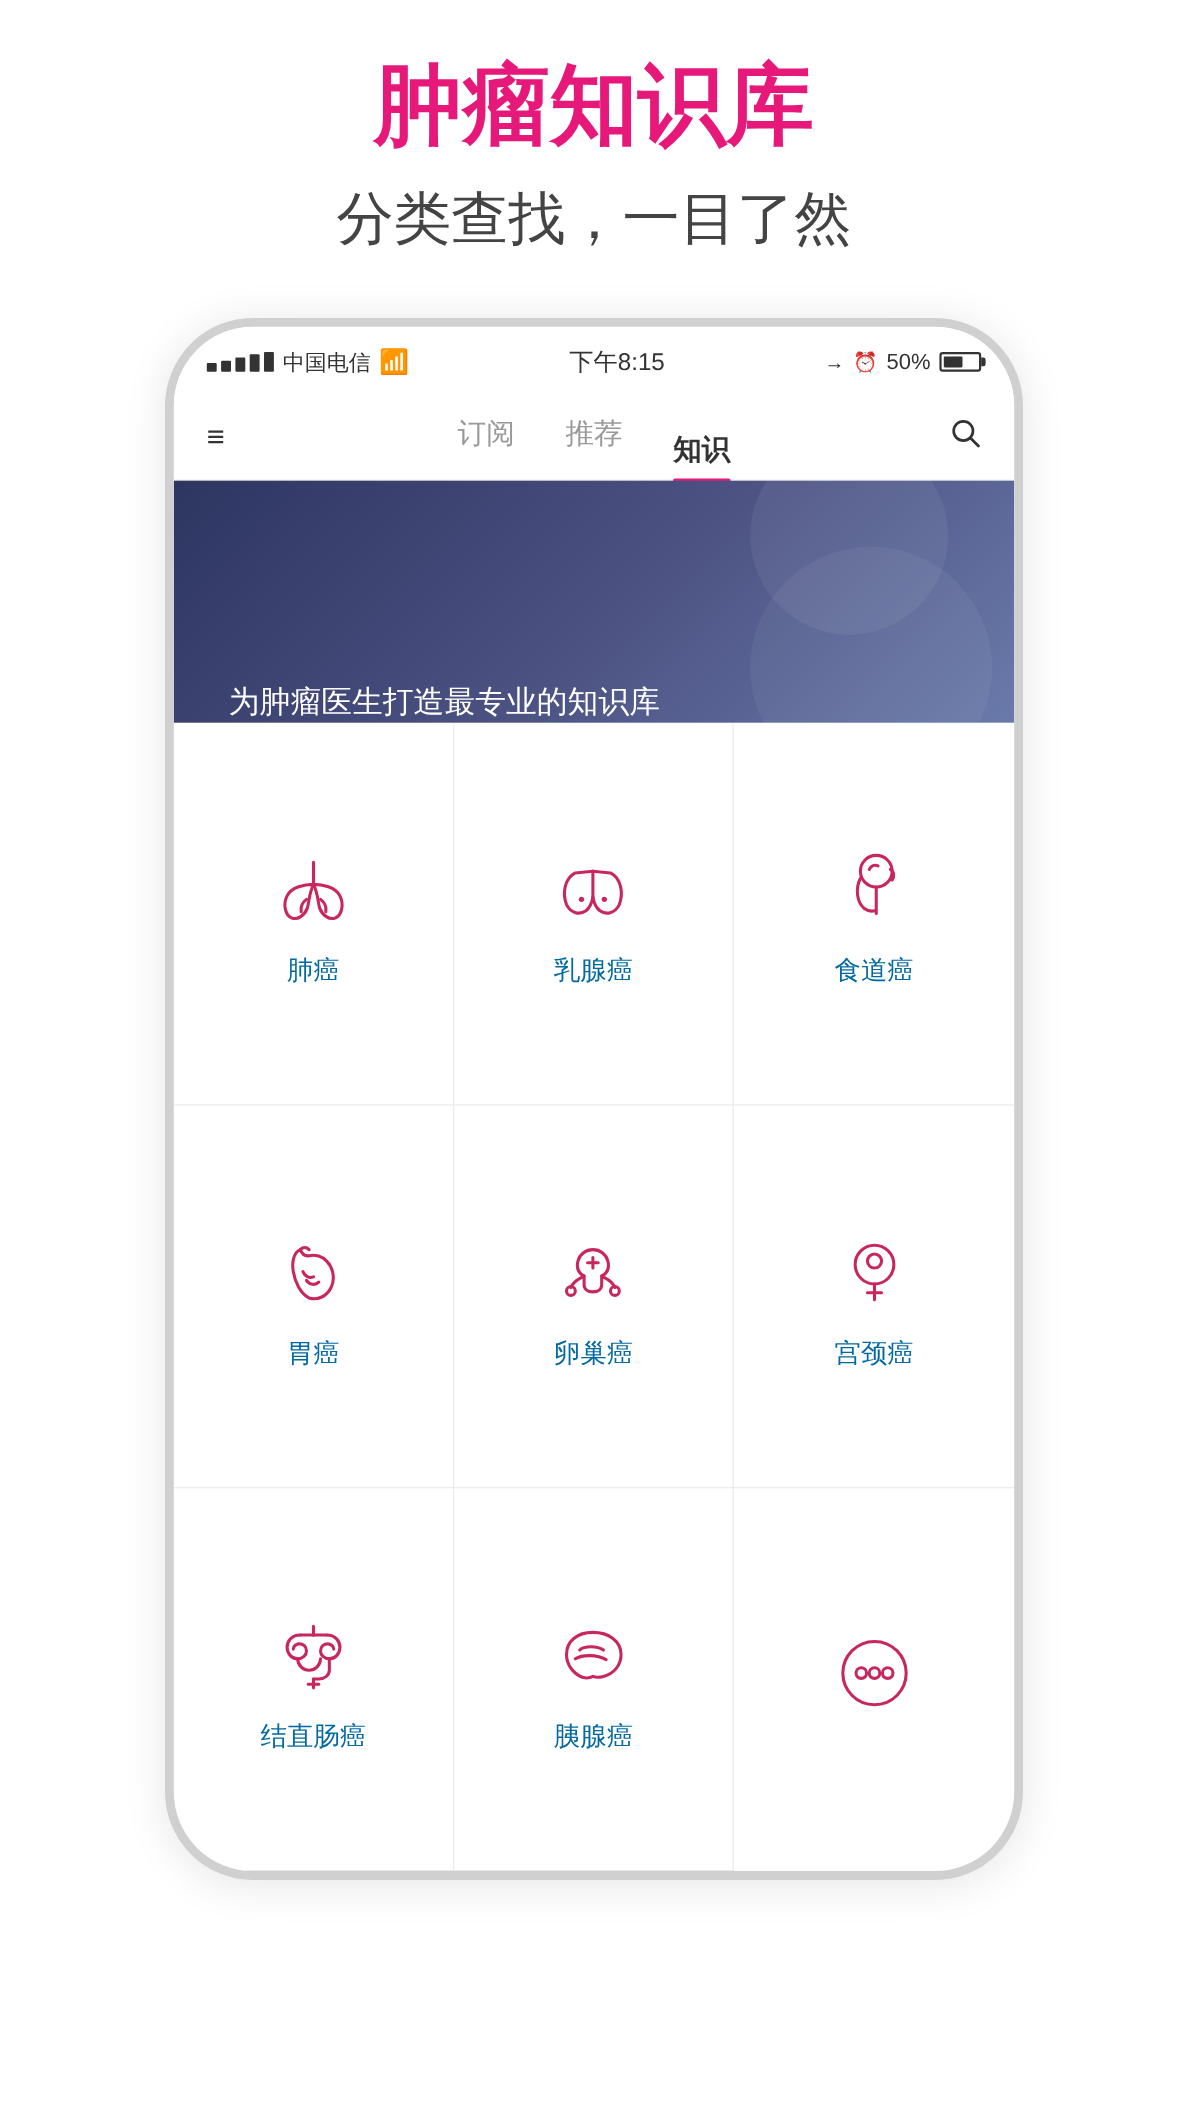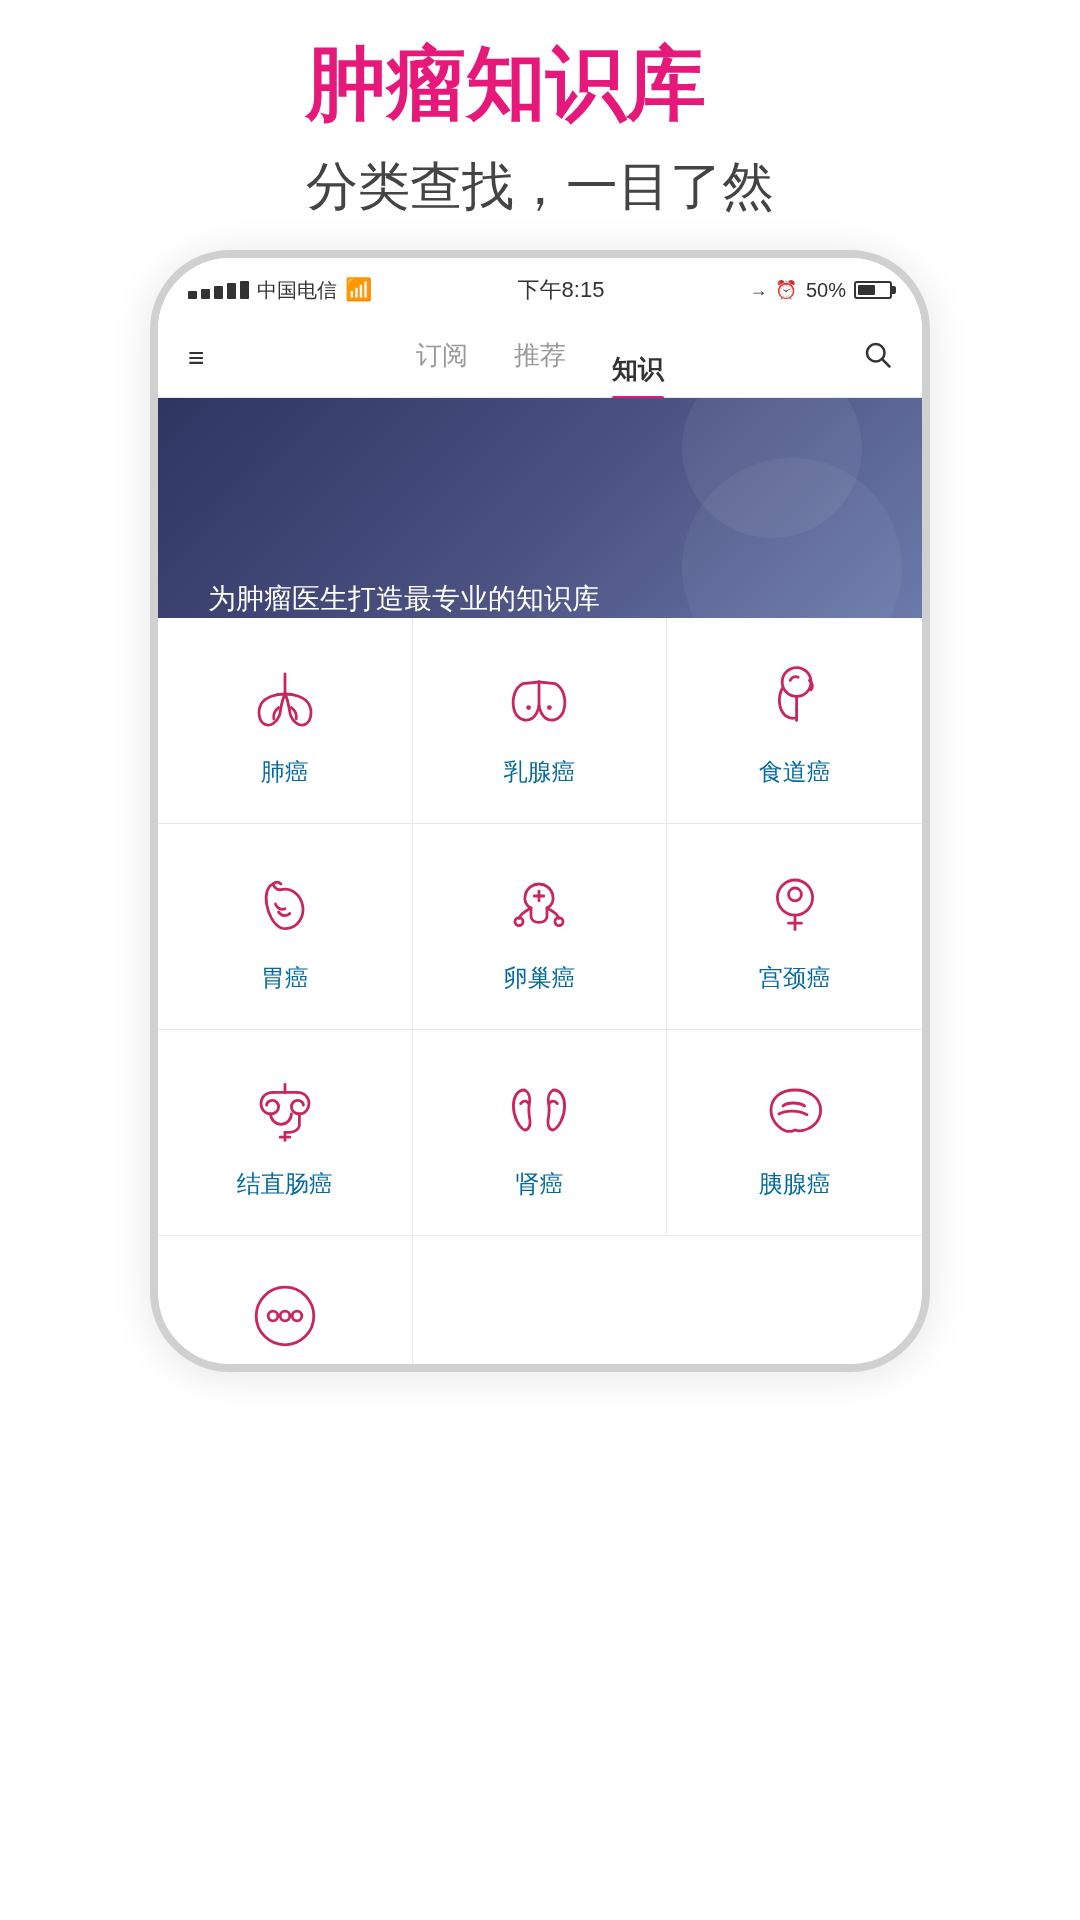--- a/index.html
+++ b/index.html
@@ -8,42 +8,43 @@
       height: 1920px;
       background: #ffffff;
       font-family: -apple-system, 'PingFang SC', 'Hiragino Sans GB', 'Microsoft YaHei', sans-serif;
       display: flex;
       flex-direction: column;
       align-items: center;
       overflow: hidden;
     }
 
     .page-header {
-      padding-top: 36px;
-      margin-bottom: 28px;
+      text-align: center;
+      padding-top: 48px;
+      margin-bottom: 55px;
     }
 
     .page-title {
       font-size: 80px;
       font-weight: bold;
       color: #e6197a;
       line-height: 1.2;
       margin-bottom: 20px;
     }
 
     .page-subtitle {
       font-size: 52px;
       color: #444444;
       font-weight: 400;
     }
 
     
     .phone-frame {
       width: 780px;
-      height: 1122px;
+      height: 1420px;
       border: 8px solid #d0d0d0;
       border-radius: 80px;
       background: #ffffff;
       overflow: hidden;
       position: relative;
       box-shadow: 0 4px 40px rgba(0,0,0,0.10);
       display: flex;
       flex-direction: column;
     }
 
@@ -400,33 +401,20 @@
           <path d="M50 28 L65 28"></path>
           <path d="M32 55 C32 62 38 68 45 68 C52 68 58 62 58 55"></path>
           <path d="M68 55 L68 68 C68 74 62 78 56 78 L50 78"></path>
           <path d="M50 78 L50 88"></path>
           <path d="M44 84 L56 84"></path>
         </svg>
       </div>
       <span class="cancer-label">结直肠癌</span>
     </div>
 
-    <div class="cancer-cell">
-      <div class="cancer-icon">
-        <svg viewBox="0 0 100 100" fill="none" stroke="#c8275e" stroke-width="3.5" stroke-linecap="round" stroke-linejoin="round">
-
-          <path d="M32 25 C22 25 18 35 18 45 C18 58 25 72 32 75 C38 75 40 68 38 58 C37 52 37 48 38 42 C39 36 38 28 32 25Z"></path>
-          <path d="M68 25 C78 25 82 35 82 45 C82 58 75 72 68 75 C62 75 60 68 62 58 C63 52 63 48 62 42 C61 36 62 28 68 25Z"></path>
-
-          <path d="M27 42 C30 38 35 38 37 42"></path>
-          <path d="M73 42 C70 38 65 38 63 42"></path>
-        </svg>
-      </div>
-      <span class="cancer-label">肾癌</span>
-    </div>
 
     <div class="cancer-cell">
       <div class="cancer-icon">
         <svg viewBox="0 0 100 100" fill="none" stroke="#c8275e" stroke-width="3.5" stroke-linecap="round" stroke-linejoin="round">
 
           <path d="M20 50 C20 35 32 25 50 25 C68 25 82 35 82 50 C82 62 74 72 62 75 C55 77 50 75 50 75 C50 75 45 78 38 76 C28 72 20 62 20 50Z"></path>
 
           <path d="M35 45 C40 40 55 40 62 45"></path>
           <path d="M30 55 C38 50 55 50 65 56"></path>
         </svg>

